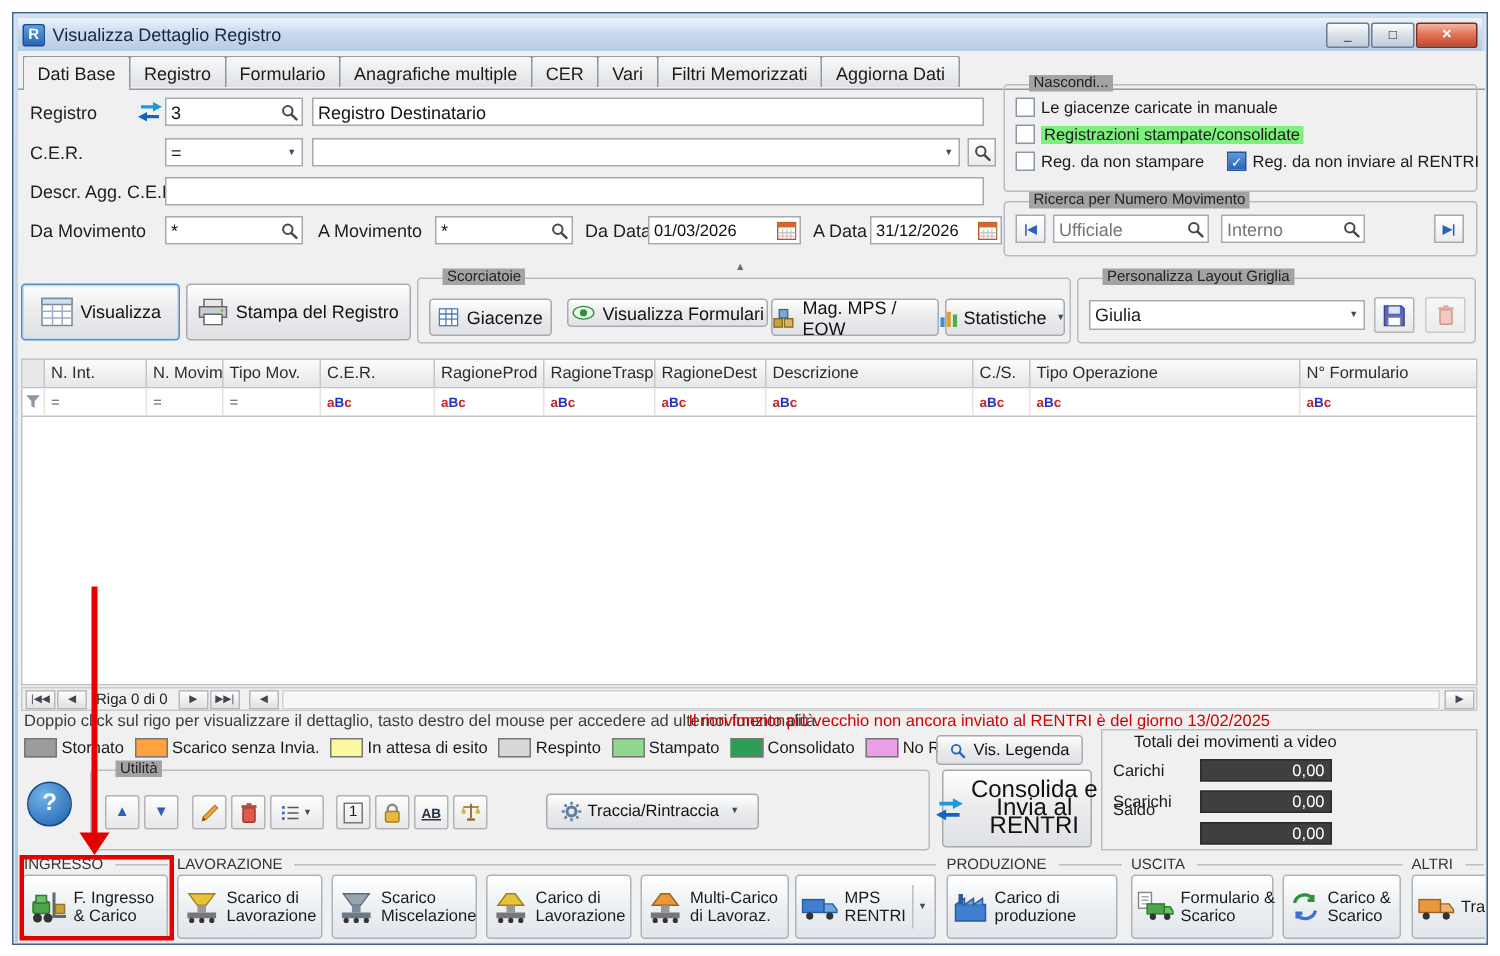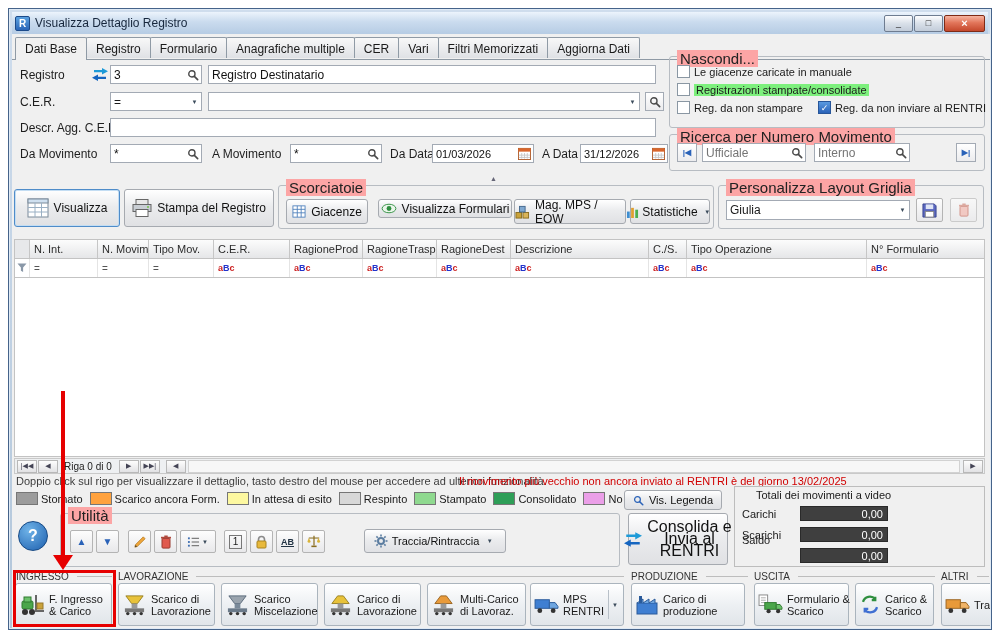--- a/index.html
+++ b/index.html
@@ -18,21 +18,21 @@
 .tab{padding:4px 9px 0;border:1px solid #8f9aa5;border-bottom:none;border-radius:2px 2px 0 0;background:linear-gradient(#f8f8f8,#dfe1e5);margin-right:-1px;height:21px;white-space:nowrap}
 .tab.active{background:#f0f0f0;height:23px;position:relative;z-index:4}
 .tabline{position:absolute;left:0;top:25px;width:978px;border-top:1px solid #8f9aa5}
 .lbl{position:absolute;font-size:12px;color:#1e1e1e;white-space:nowrap}
 .fld{position:absolute;height:19px;background:#fff;border:1px solid #a3aab4;display:flex;align-items:center;padding-left:3px}
 .fld input{flex:1;min-width:0;border:0;outline:0;font:12px "Liberation Sans",sans-serif;background:transparent;color:#111}
 .fbtn{width:17px;height:100%;flex:none;display:flex;align-items:center;justify-content:center;margin-left:auto;cursor:pointer}
 .ddarrow{font-size:6px;color:#3c4c5c;width:13px;text-align:center;flex:none}
 .sqbtn{position:absolute;width:19px;height:19px;display:flex;align-items:center;justify-content:center;background:linear-gradient(#fff,#ececee);border:1px solid #a3aab4}
 .grp{position:absolute;border:1px solid #b7bcc2;border-radius:3px}
-.grp .leg{position:absolute;top:-7px;left:7px;background:#fca5a5;padding:0 3px;font-size:15px;color:#222;white-space:nowrap}
+.grp .leg{position:absolute;top:-7px;left:16px;background:#a3a3a3;padding:0 3px;font-size:10px;color:#222;white-space:nowrap}
 .cb{position:absolute;display:flex;align-items:center;gap:4px;font-size:11px;white-space:nowrap}
 .cbbox{width:13px;height:13px;border:1px solid #8a97a3;background:#fff;flex:none;display:flex;align-items:center;justify-content:center;font-size:9px;color:#fff}
 .cb.on .cbbox{background:linear-gradient(#5a9ae0,#2a62b8);border-color:#27569a}
 .btn{position:absolute;display:flex;align-items:center;justify-content:center;gap:5px;background:linear-gradient(#ffffff,#ebecee 45%,#e0e1e4);border:1px solid #a6aab0;border-radius:3px;font-size:12px;color:#111;cursor:pointer}
 .btn.sel{border-color:#4f8cc9;box-shadow:inset 0 0 0 1px #c3ddf3}
 .splitter{position:absolute;left:478px;top:141px;font-size:7px;color:#667;letter-spacing:2px}
 .ghead{position:absolute;left:2px;top:205px;width:971px;height:20px;display:flex;background:linear-gradient(#fcfcfc,#e5e6e8);border:1px solid #c3c3c3}
 .gh{border-right:1px solid #c6c6c6;padding:3px 4px 0;font-size:11px;color:#2c2c2c;white-space:nowrap;overflow:hidden;flex:none}
 .gfilter{position:absolute;left:2px;top:225px;width:971px;height:19px;background:#fff;border:1px solid #c3c3c3;border-top:none;display:flex}
 .gf{border-right:1px solid #e4e4e4;display:flex;align-items:center;padding-left:4px;font-size:10px;color:#555;flex:none;overflow:hidden}
@@ -423,21 +423,21 @@
     <span class="hint" style="left:4px;color:#3c3c3c">Doppio click sul rigo per visualizzare il dettaglio, tasto destro del mouse per accedere ad ulteriori funzionalità.</span>
     <span class="hint" style="left:447px;color:#d00000">Il movimento più vecchio non ancora inviato al RENTRI è del giorno 13/02/2025</span>
 
     <div class="legrow">
       <div class="litem">
           <span class="sw" style="background: rgb(156, 156, 156);"></span>
           <span>Stornato</span>
         </div>
       <div class="litem">
           <span class="sw" style="background: rgb(255, 162, 62);"></span>
-          <span>Scarico ancora Form.</span>
+          <span>Scarico senza Invia.</span>
         </div>
       <div class="litem">
           <span class="sw" style="background: rgb(253, 248, 160);"></span>
           <span>In attesa di esito</span>
         </div>
       <div class="litem">
           <span class="sw" style="background: rgb(216, 216, 216);"></span>
           <span>Respinto</span>
         </div>
       <div class="litem">

